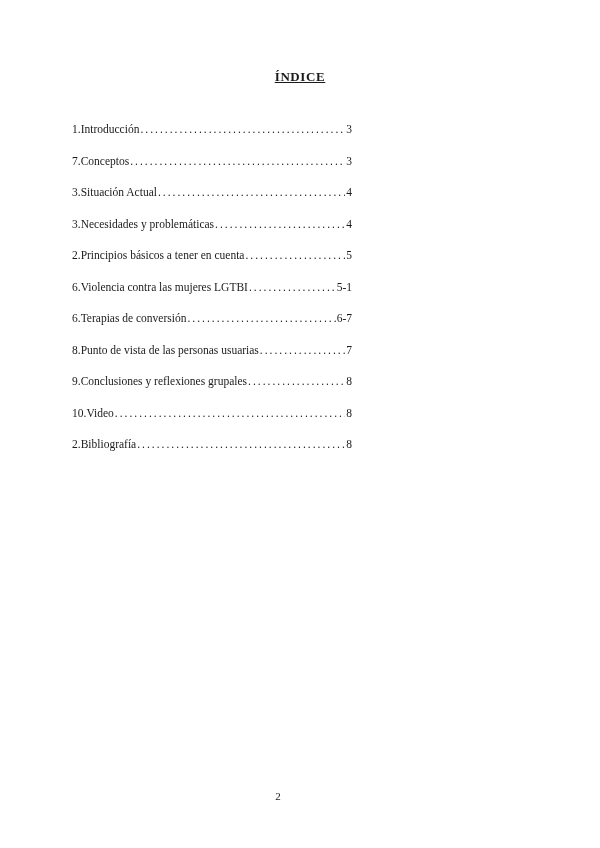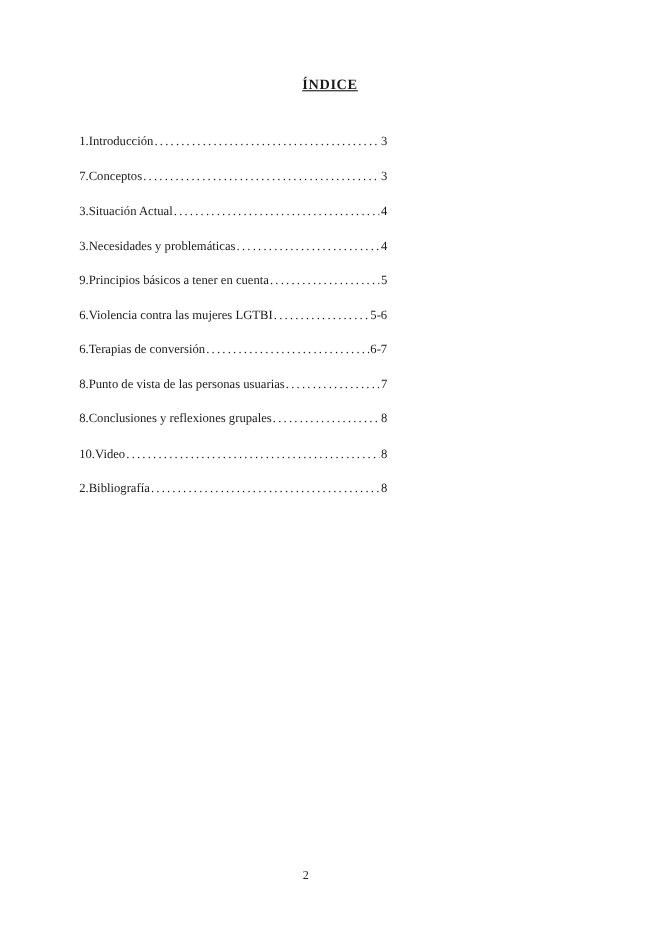--- a/index.html
+++ b/index.html
@@ -96,45 +96,45 @@
       <span class="toc-page">4</span>
     </div>
 
     <div class="toc-row">
       <span class="toc-label">3.Necesidades y problemáticas</span>
       <span class="toc-dots"></span>
       <span class="toc-page">4</span>
     </div>
 
     <div class="toc-row">
-      <span class="toc-label">9.Principios básicos a tener en cuenta</span>
+      <span class="toc-label">2.Principios básicos a tener en cuenta</span>
       <span class="toc-dots"></span>
       <span class="toc-page">5</span>
     </div>
 
     <div class="toc-row">
       <span class="toc-label">6.Violencia contra las mujeres LGTBI</span>
       <span class="toc-dots"></span>
-      <span class="toc-page">5-6</span>
+      <span class="toc-page">5-1</span>
     </div>
 
     <div class="toc-row">
       <span class="toc-label">6.Terapias de conversión</span>
       <span class="toc-dots"></span>
       <span class="toc-page">6-7</span>
     </div>
 
     <div class="toc-row">
       <span class="toc-label">8.Punto de vista de las personas usuarias</span>
       <span class="toc-dots"></span>
       <span class="toc-page">7</span>
     </div>
 
     <div class="toc-row">
-      <span class="toc-label">8.Conclusiones y reflexiones grupales</span>
+      <span class="toc-label">9.Conclusiones y reflexiones grupales</span>
       <span class="toc-dots"></span>
       <span class="toc-page">8</span>
     </div>
 
     <div class="toc-row">
       <span class="toc-label">10.Video</span>
       <span class="toc-dots"></span>
       <span class="toc-page">8</span>
     </div>
 

